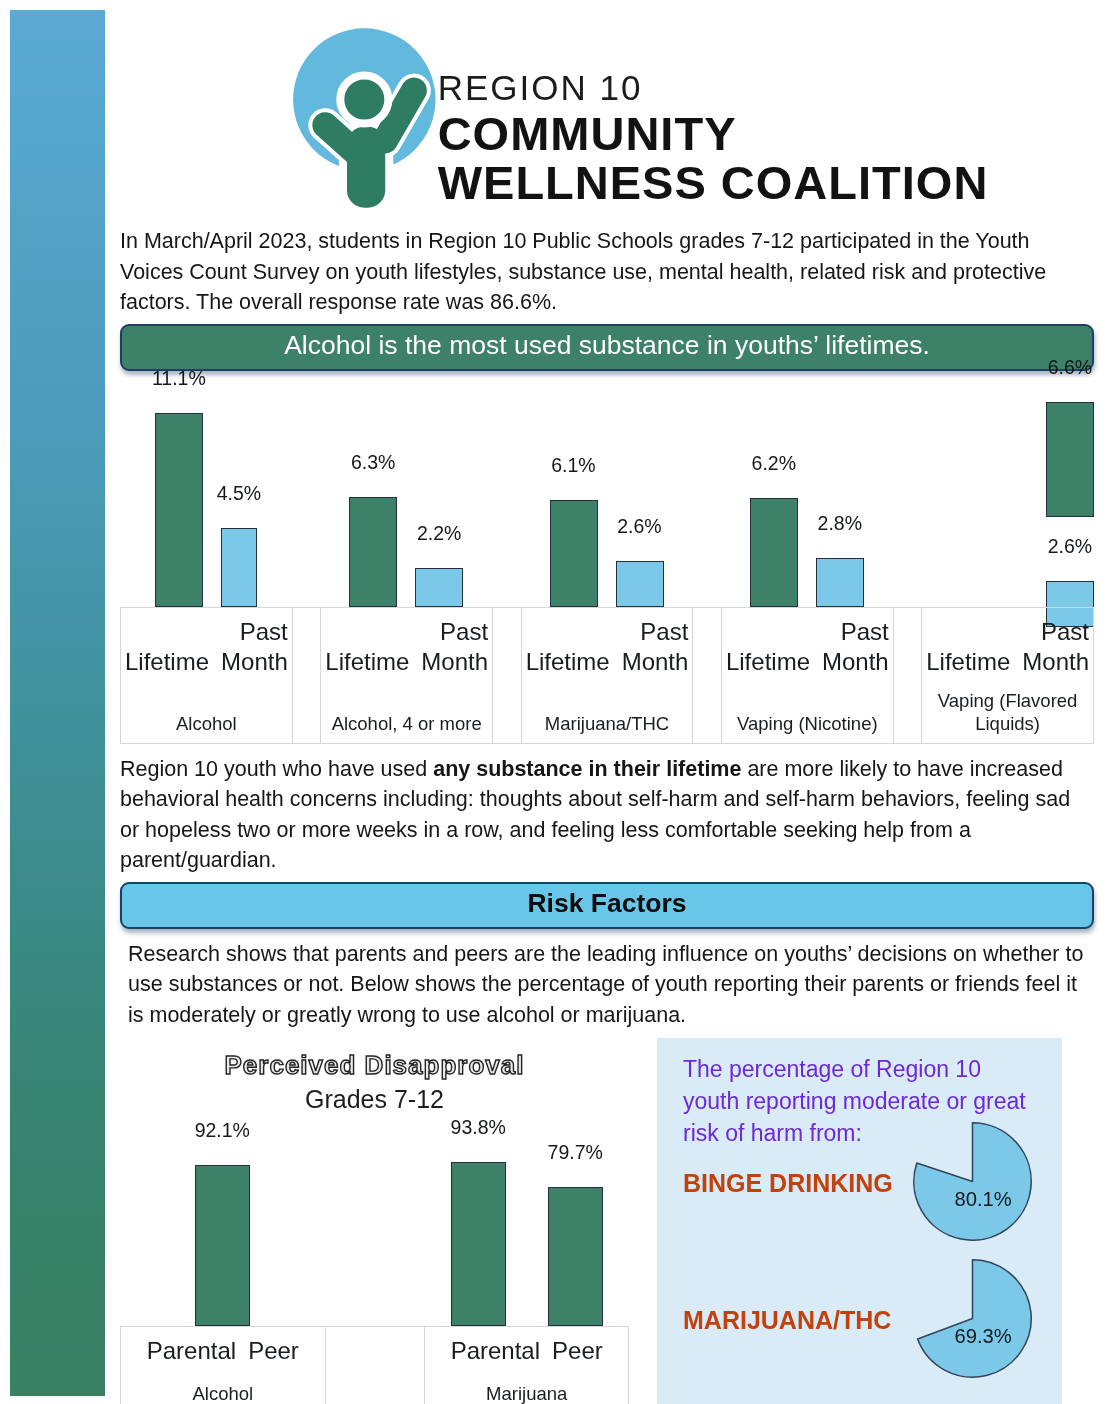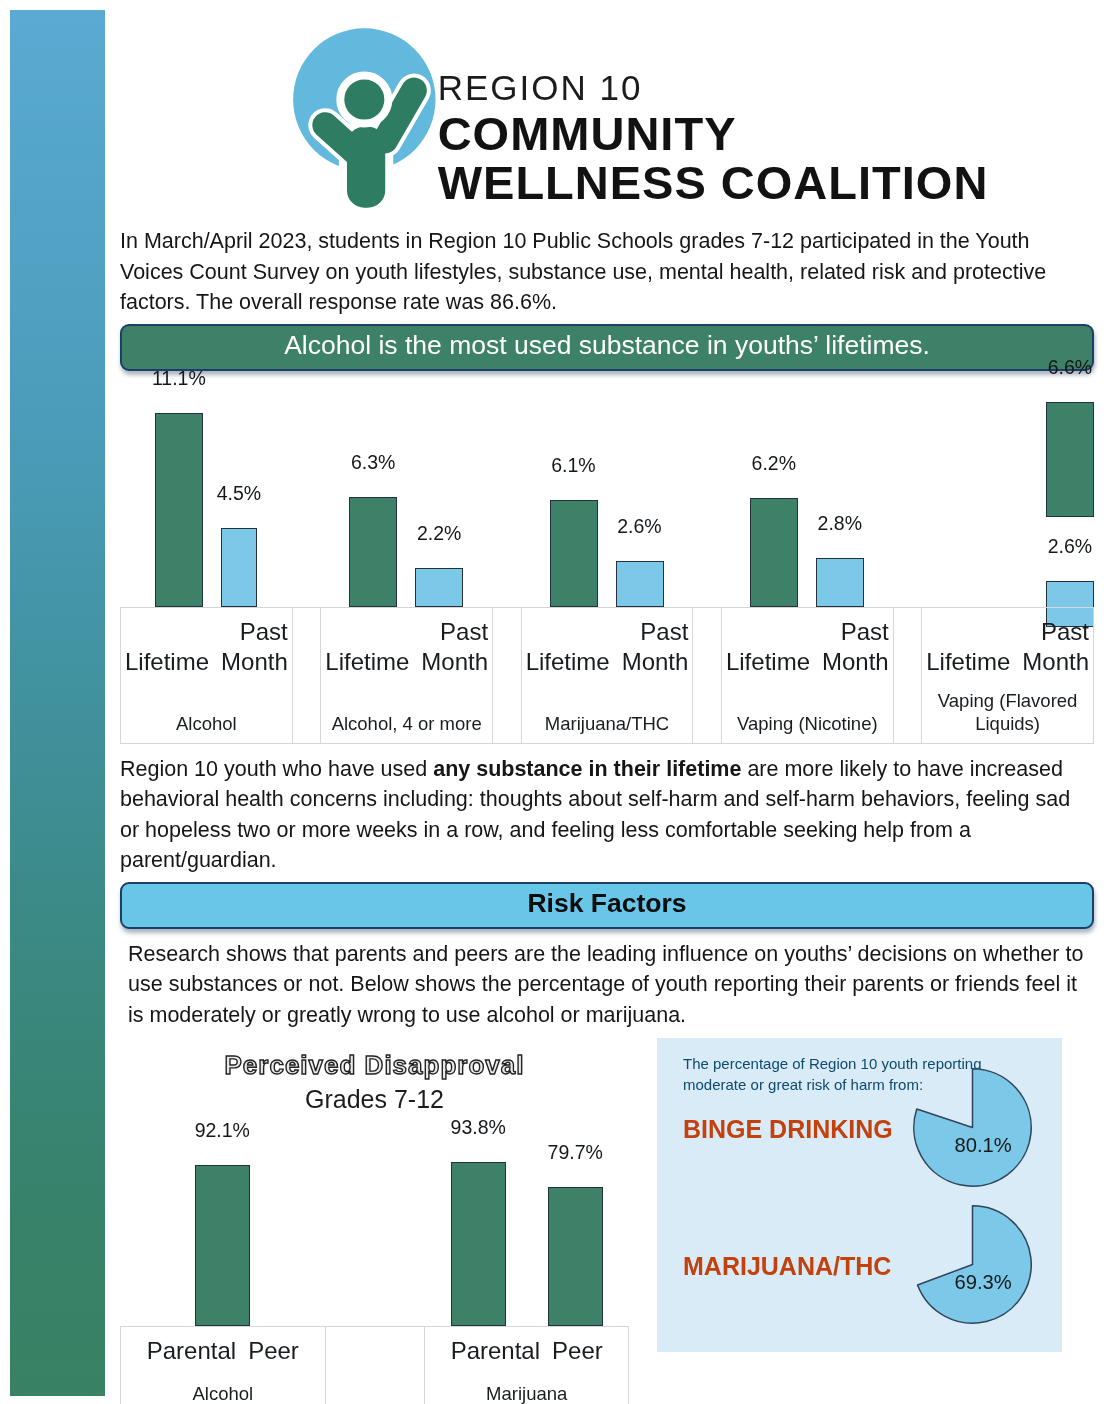--- a/index.html
+++ b/index.html
@@ -44,21 +44,21 @@
 
   
   .bottom { display:flex; align-items:flex-start; gap:20px; margin-top:4px; }
   .disapproval { width:525px; }
   .d-title { text-align:center; font-size:26px; font-weight:700; letter-spacing:1px;
              color:#e9e9e9; -webkit-text-stroke:1.4px #222; margin-top:14px; }
   .d-sub { text-align:center; font-size:25px; color:#1d1d1d; margin-top:4px; }
   .disapproval .chart { margin-top:10px; }
 
   .risk-box { width:405px; background:#d9ebf7; padding:16px 26px 20px; margin-top:2px; }
-  .rb-intro { font-size:15px; line-height:1.38; color:#0c4a6e; }
+  .rb-intro { font-size:23px; line-height:1.38; color:#6d28d9; }
   .rb-row { display:flex; align-items:center; justify-content:space-between; }
   .rb-row.first { margin-top:-32px; }
   .rb-row.second { margin-top:6px; }
   .rb-label { font-size:25px; font-weight:700; color:#c2410c; white-space:nowrap; }
   .rb-pie { flex:0 0 auto; }
 </style>
 </head>
 <body>
 
 <div class="page">

